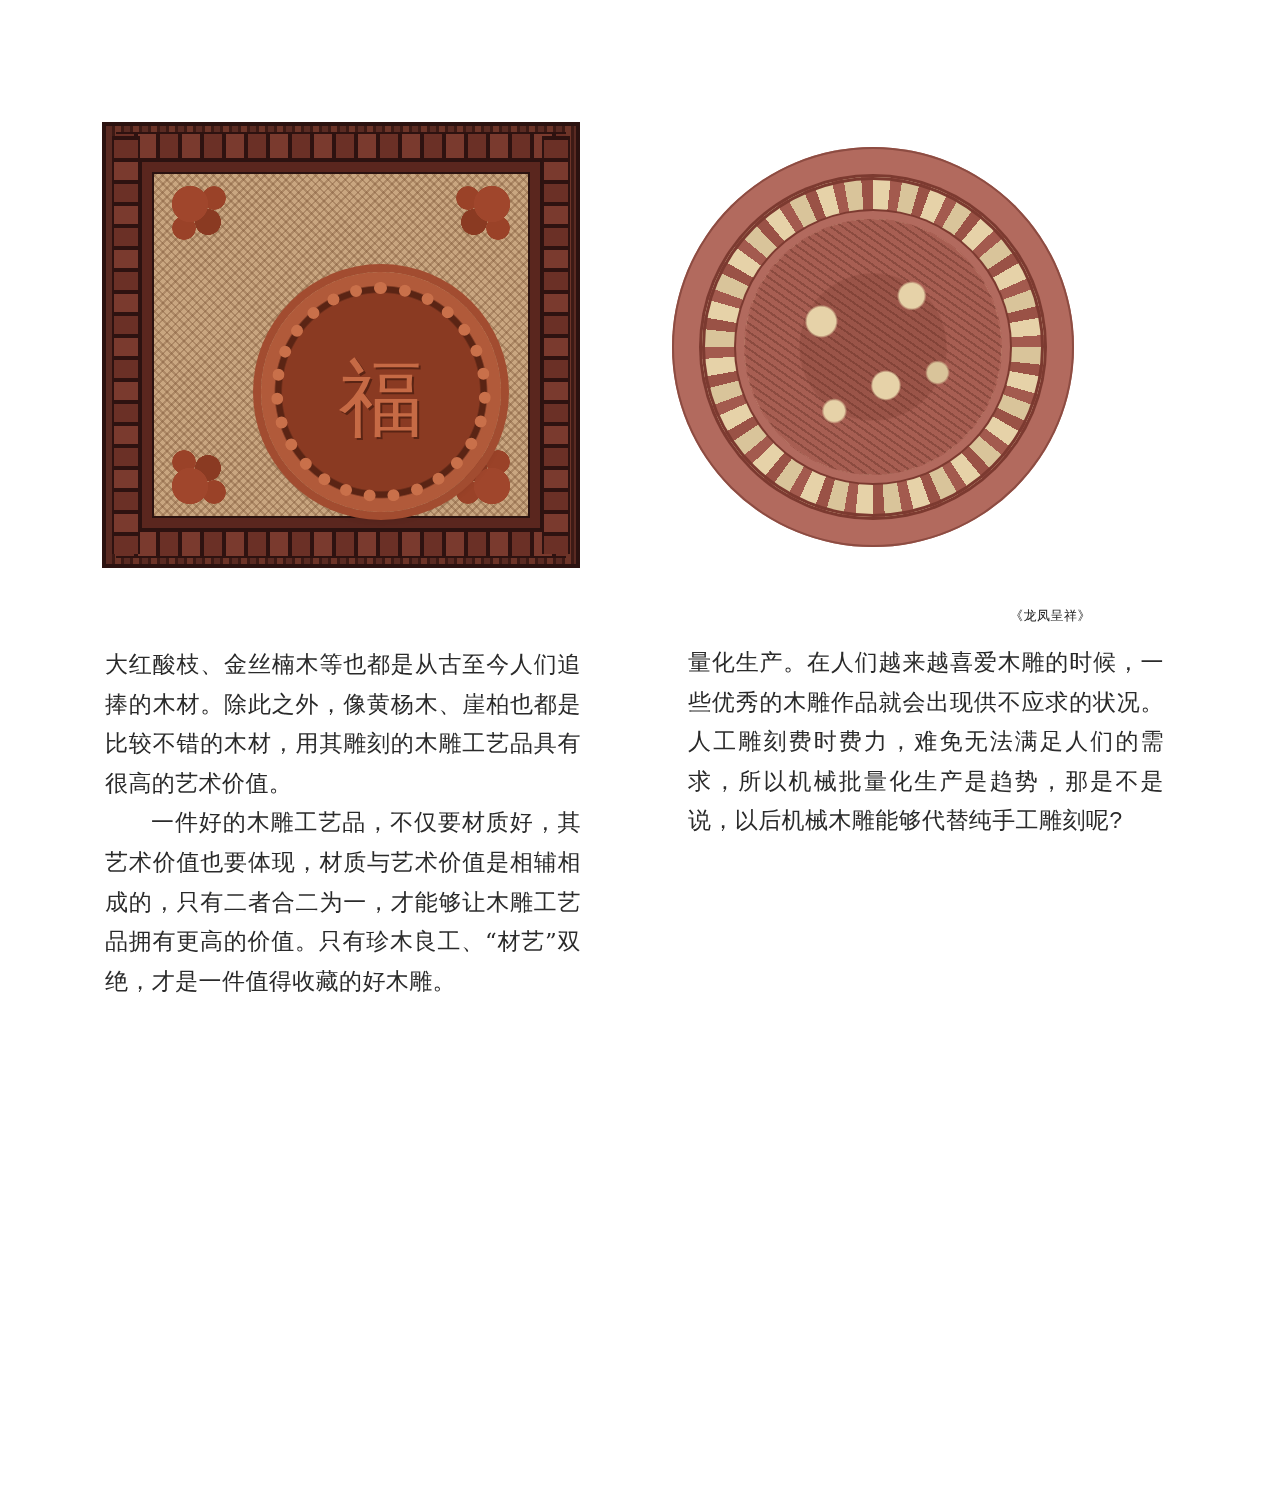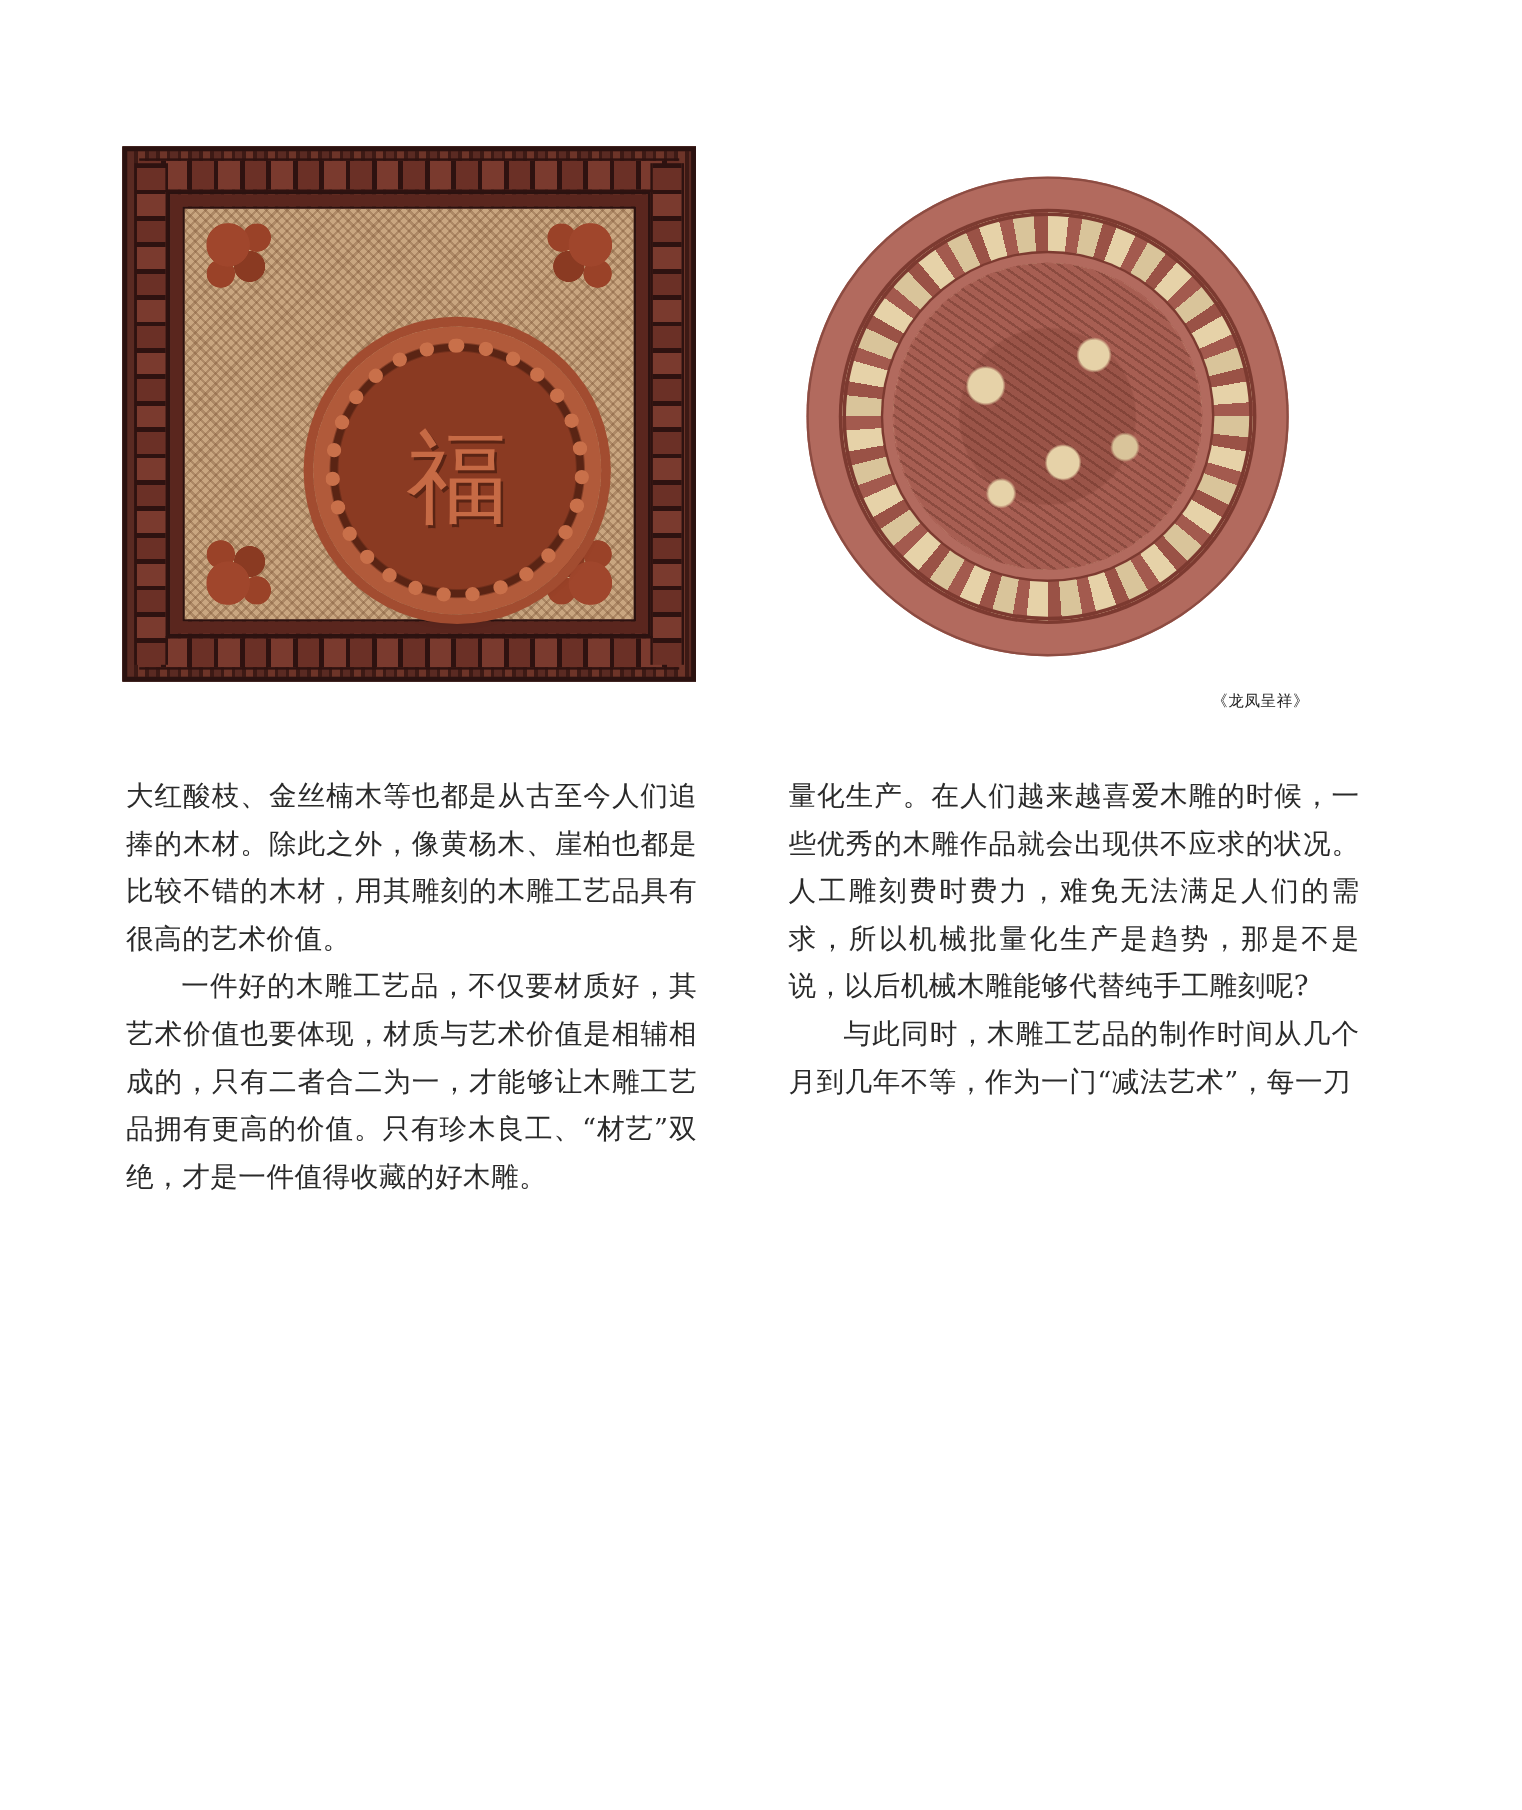--- a/index.html
+++ b/index.html
@@ -62,28 +62,28 @@
     box-shadow: 0 0 0 8px #b26a5e, 0 0 0 10px #7c3a30; overflow: hidden; }
   .round-pattern { position: absolute; inset: 0; border-radius: 50%;
     background:
       radial-gradient(circle at 30% 40%, #e6d2a8 0 6%, transparent 7%),
       radial-gradient(circle at 65% 30%, #e6d2a8 0 5%, transparent 6%),
       radial-gradient(circle at 55% 65%, #e6d2a8 0 6%, transparent 7%),
       radial-gradient(circle at 35% 75%, #e6d2a8 0 4%, transparent 5%),
       radial-gradient(circle at 75% 60%, #d9c49a 0 4%, transparent 5%),
       repeating-linear-gradient(35deg, rgba(90,40,30,0.35) 0 2px, transparent 2px 7px); }
 
-  .caption { position: absolute; left: 1010px; top: 575px; font-size: 13px; color: #222;
+  .caption { position: absolute; left: 1010px; top: 607px; font-size: 13px; color: #222;
     font-family: "DejaVu Sans", "Liberation Sans", sans-serif; letter-spacing: 0.5px; }
 
   
   .column { position: absolute; top: 645px; width: 476px; font-size: 23px; line-height: 39.6px;
     text-align: justify; text-justify: inter-character; letter-spacing: 0.4px; }
   .col-left { left: 105px; }
-  .col-right { left: 657px; }
+  .col-right { left: 688px; font-family: Liberation Mono, monospace; }
   .column p { margin: 0; }
   .column p.indent { text-indent: 2em; }
 </style>
 </head>
 <body>
 
 <div class="photo-square">
   <div class="frame-outer"></div>
   <div class="frame-fret-top"></div>
   <div class="frame-fret-bottom"></div>
@@ -111,14 +111,13 @@
 
 <div class="caption">《龙凤呈祥》</div>
 
 <div class="column col-left">
   <p>大红酸枝、金丝楠木等也都是从古至今人们追捧的木材。除此之外，像黄杨木、崖柏也都是比较不错的木材，用其雕刻的木雕工艺品具有很高的艺术价值。</p>
   <p class="indent">一件好的木雕工艺品，不仅要材质好，其艺术价值也要体现，材质与艺术价值是相辅相成的，只有二者合二为一，才能够让木雕工艺品拥有更高的价值。只有珍木良工、“材艺”双绝，才是一件值得收藏的好木雕。</p>
 </div>
 
 <div class="column col-right">
   <p>量化生产。在人们越来越喜爱木雕的时候，一些优秀的木雕作品就会出现供不应求的状况。人工雕刻费时费力，难免无法满足人们的需求，所以机械批量化生产是趋势，那是不是说，以后机械木雕能够代替纯手工雕刻呢?</p>
-  <p class="indent">与此同时，木雕工艺品的制作时间从几个月到几年不等，作为一门“减法艺术”，每一刀</p>
 </div>
 
 </body></html>

